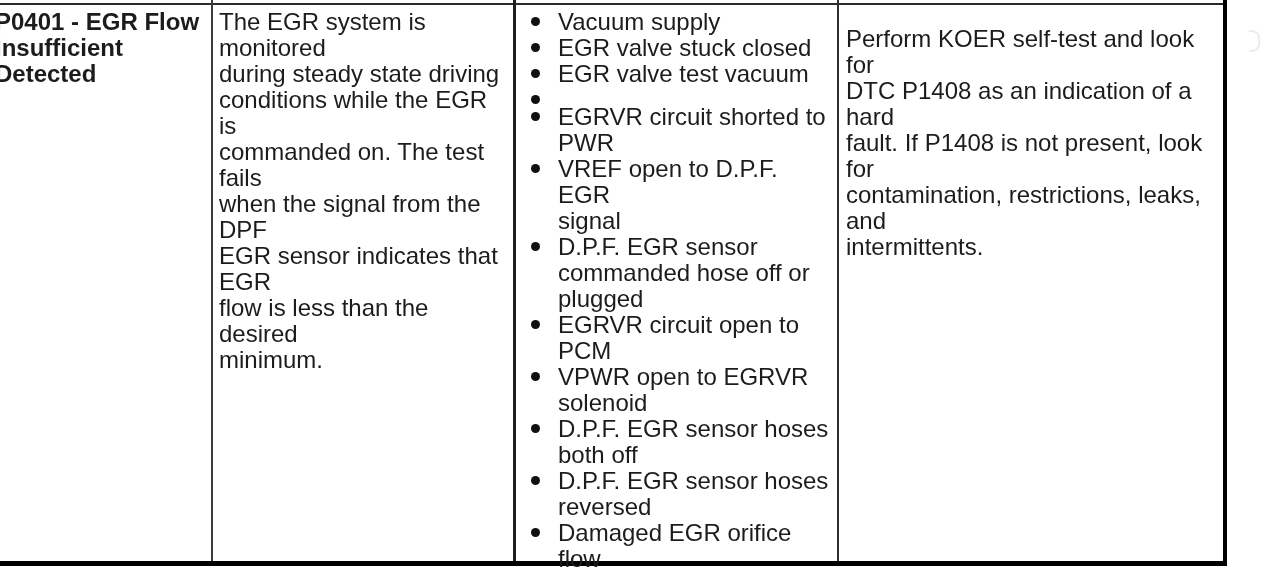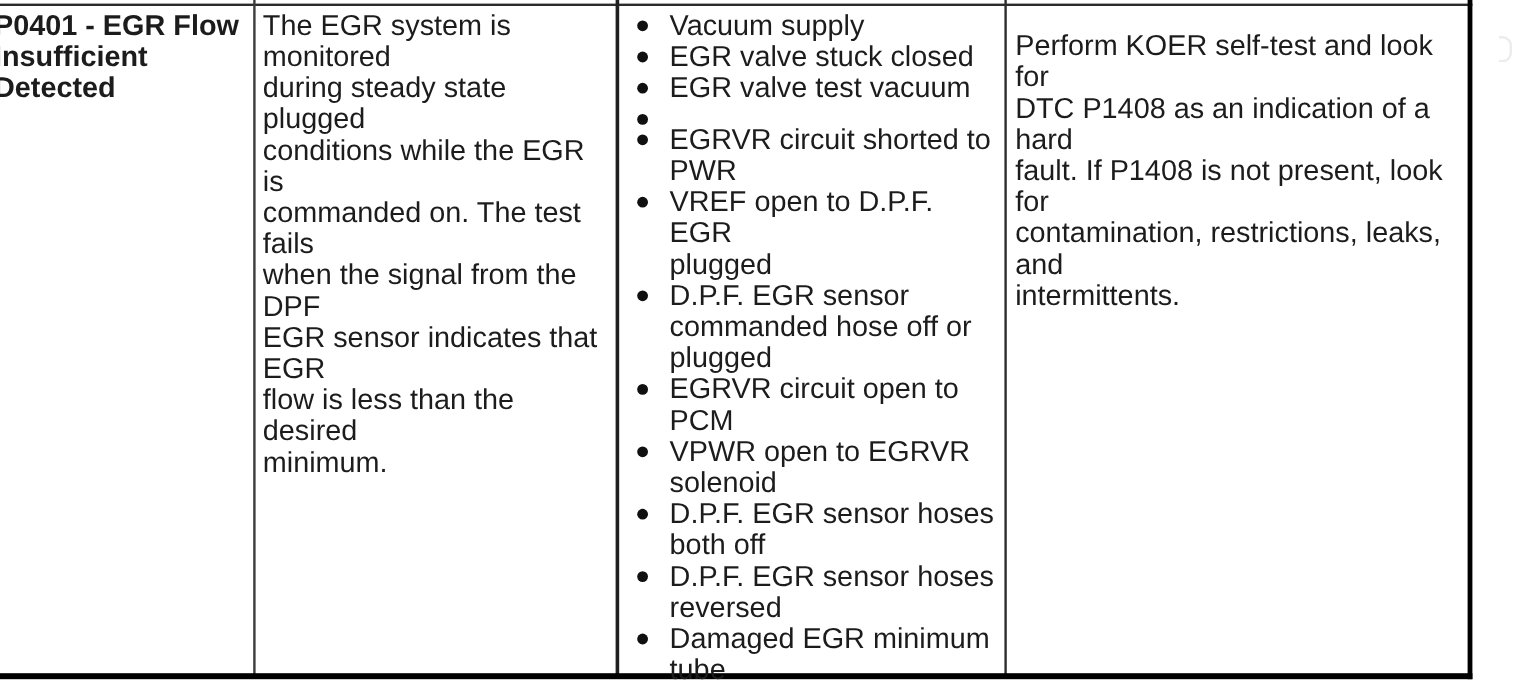--- a/index.html
+++ b/index.html
@@ -59,21 +59,21 @@
   <div class="vline v4"></div>
   <div class="hline bottom"></div>
 
   <div class="cell c1">
     <div class="pre shift">P0401 - EGR Flow
 Insufficient Detected</div>
   </div>
 
   <div class="cell c2">
     <div class="pre">The EGR system is monitored
-during steady state plugged
+during steady state driving
 conditions while the EGR is
 commanded on. The test fails
 when the signal from the DPF
 EGR sensor indicates that EGR
 flow is less than the desired
 minimum.</div>
   </div>
 
   <div class="cell c3">
     <div class="li">
@@ -92,21 +92,21 @@
         <span class="dot"></span>
       </div>
     <div class="li">
         <span class="dot"></span>
         <span class="litxt">EGRVR circuit shorted to
 PWR</span>
       </div>
     <div class="li">
         <span class="dot"></span>
         <span class="litxt">VREF open to D.P.F. EGR
-plugged</span>
+signal</span>
       </div>
     <div class="li">
         <span class="dot"></span>
         <span class="litxt">D.P.F. EGR sensor
 commanded hose off or
 plugged</span>
       </div>
     <div class="li">
         <span class="dot"></span>
         <span class="litxt">EGRVR circuit open to PCM</span>
@@ -121,21 +121,21 @@
         <span class="litxt">D.P.F. EGR sensor hoses
 both off</span>
       </div>
     <div class="li">
         <span class="dot"></span>
         <span class="litxt">D.P.F. EGR sensor hoses
 reversed</span>
       </div>
     <div class="li">
         <span class="dot"></span>
-        <span class="litxt">Damaged EGR minimum tube</span>
+        <span class="litxt">Damaged EGR orifice flow</span>
       </div>
     <div class="li">
         <span class="dot"></span>
       </div>
     <div class="li">
         <span class="dot"></span>
         <span class="litxt">Damaged PCM</span>
       </div>
   </div>
 

